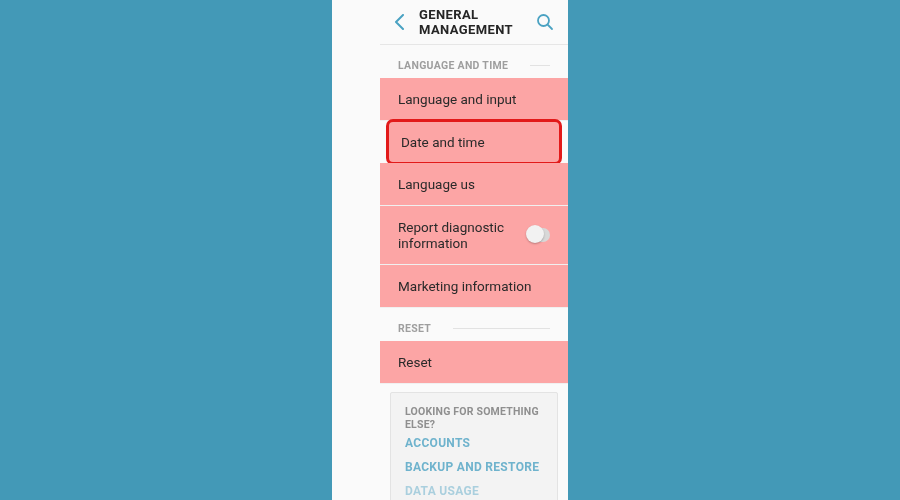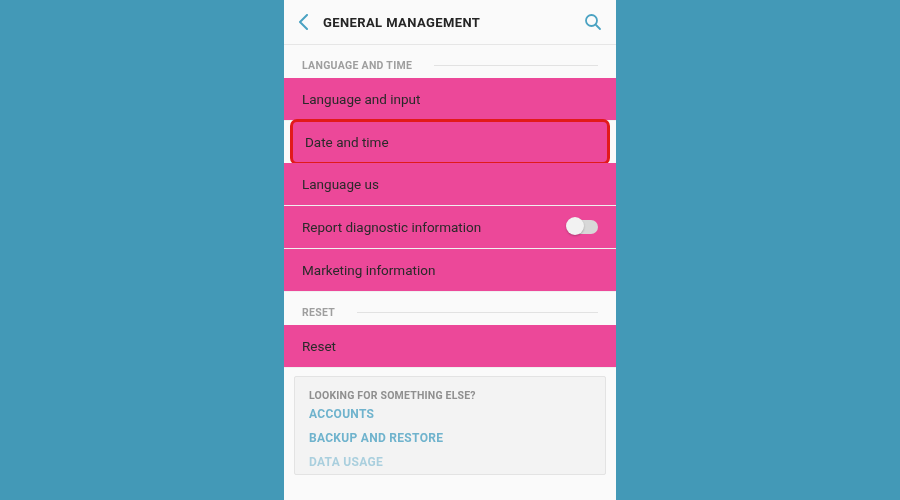--- a/index.html
+++ b/index.html
@@ -6,25 +6,26 @@
     body {
       width: 900px;
       height: 500px;
       background: #4399b7;
       font-family: Roboto, Arial, sans-serif;
       display: flex;
       justify-content: center;
       overflow: hidden;
     }
     .phone {
-      width: 332px;
+      width: 236px;
       height: 500px;
       background: #fafafa;
       position: relative;
       overflow: hidden;
+      padding-left: 48px;
     }
     .header {
       height: 44px;
       display: flex;
       align-items: center;
       padding: 0 14px;
       background: #fafafa;
     }
     .back { display: inline-flex; margin-right: 14px; }
     .title {
@@ -51,21 +52,21 @@
     }
     .section-line {
       flex: 1;
       height: 1px;
       background: #e2e2e2;
     }
     .item {
       padding: 13px 18px;
       font-size: 13.5px;
       color: #2a2a2a;
-      background: #ec4899;
+      background: #fca5a5;
       border-bottom: 1px solid #f0f0f0;
       display: flex;
       align-items: center;
       justify-content: space-between;
       position: relative;
     }
     .item.highlight {
       border: 3px solid #e21a1a;
       border-radius: 7px;
       margin: -2px 6px -2px 6px;

